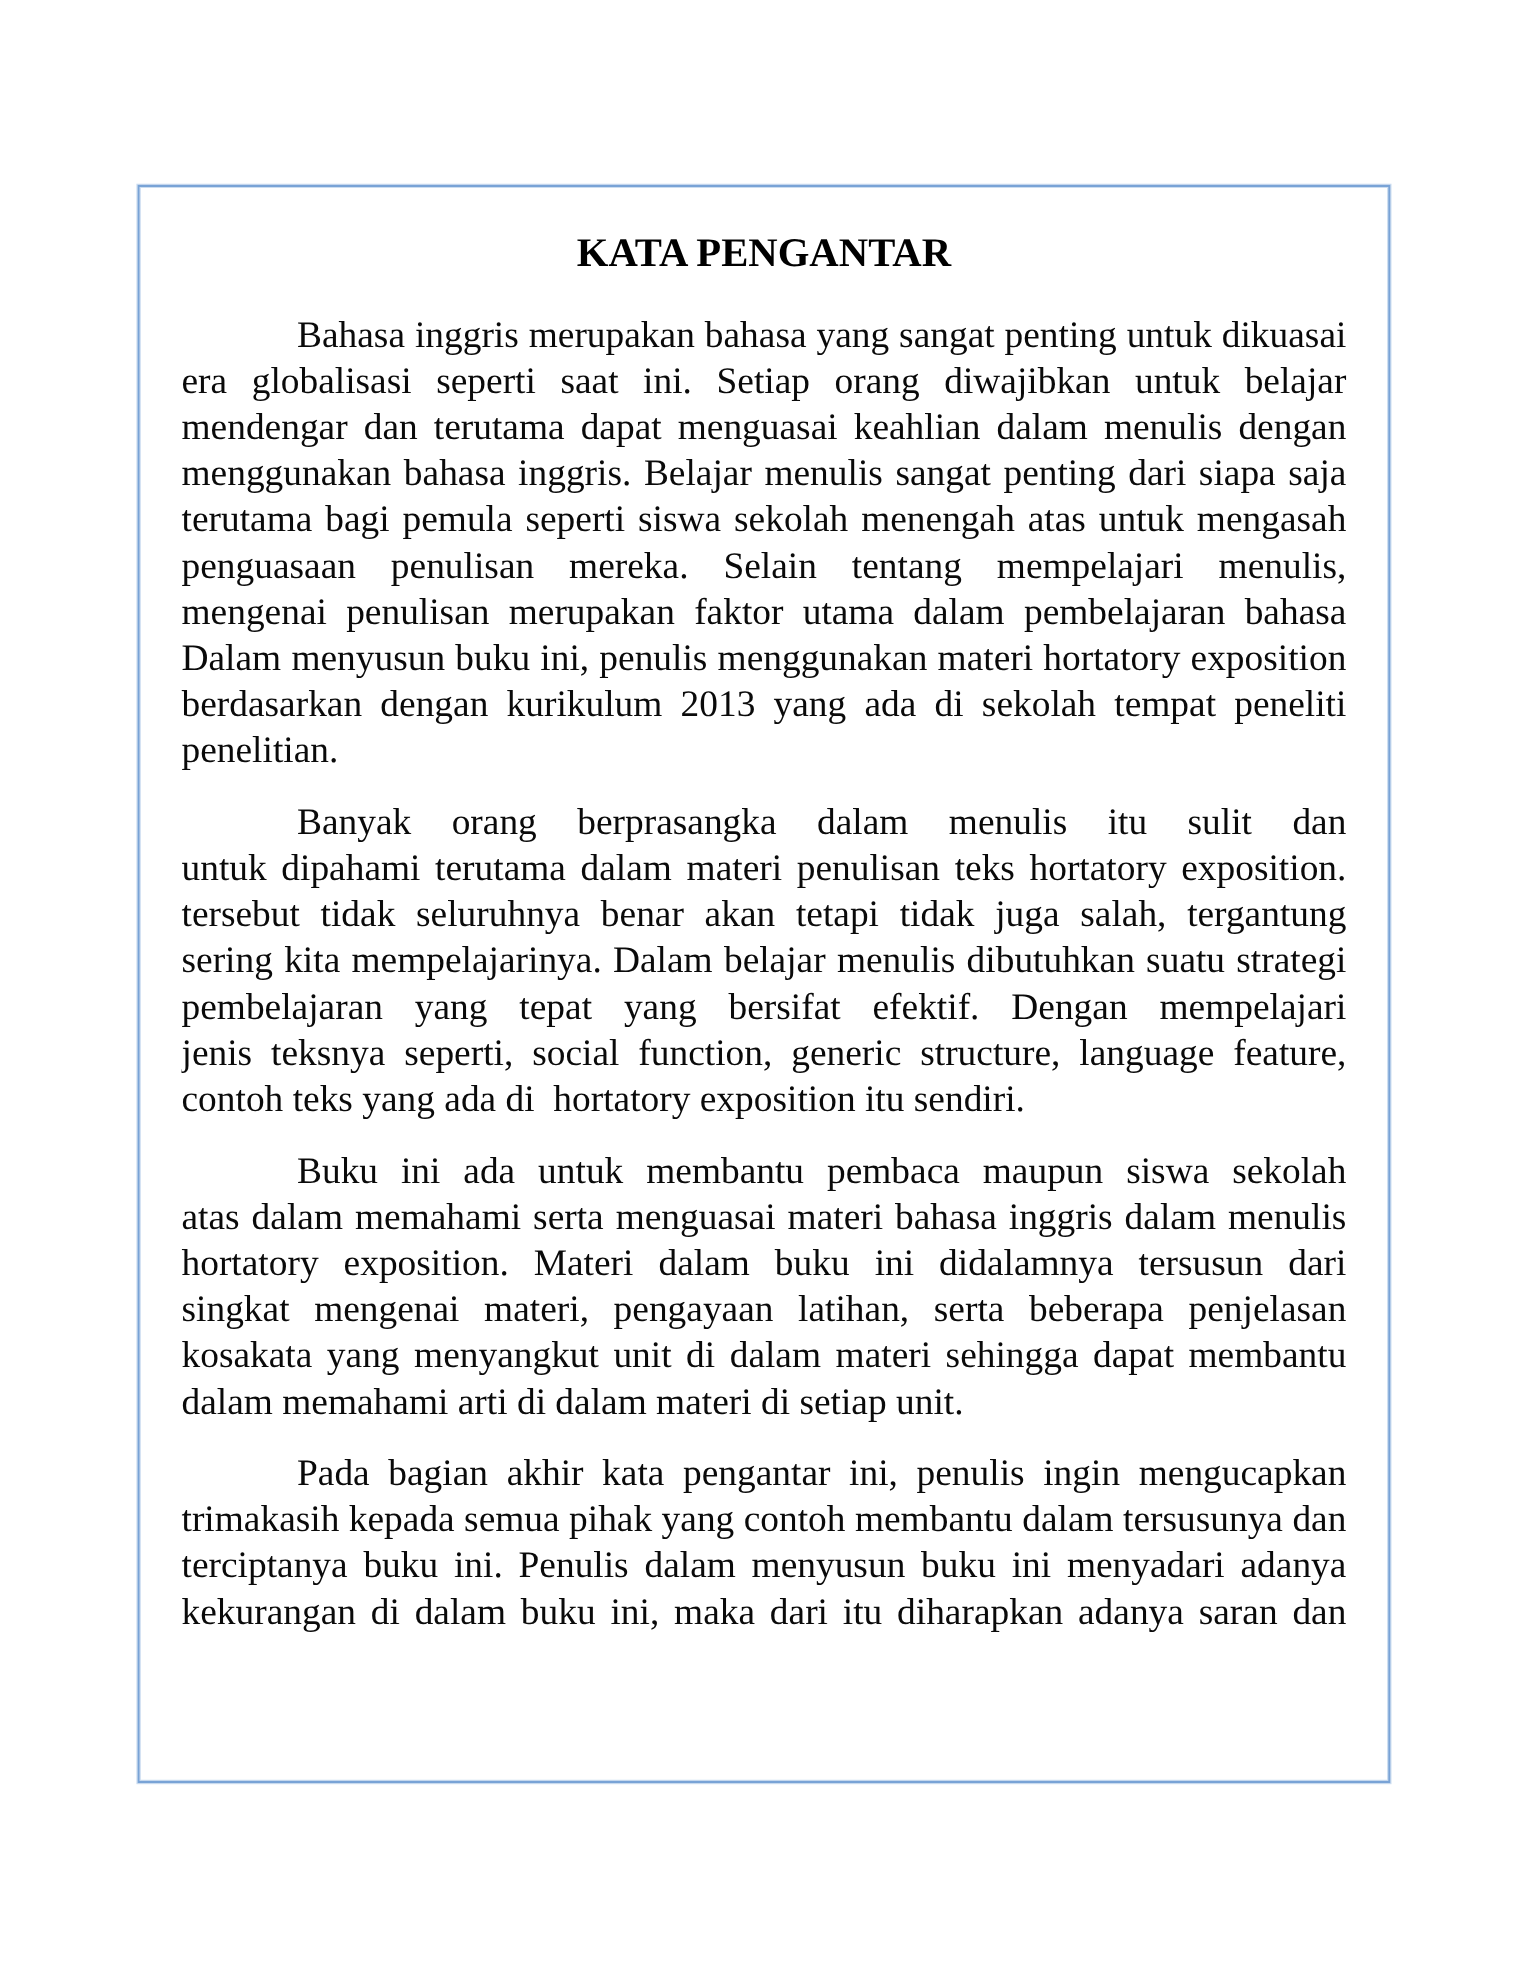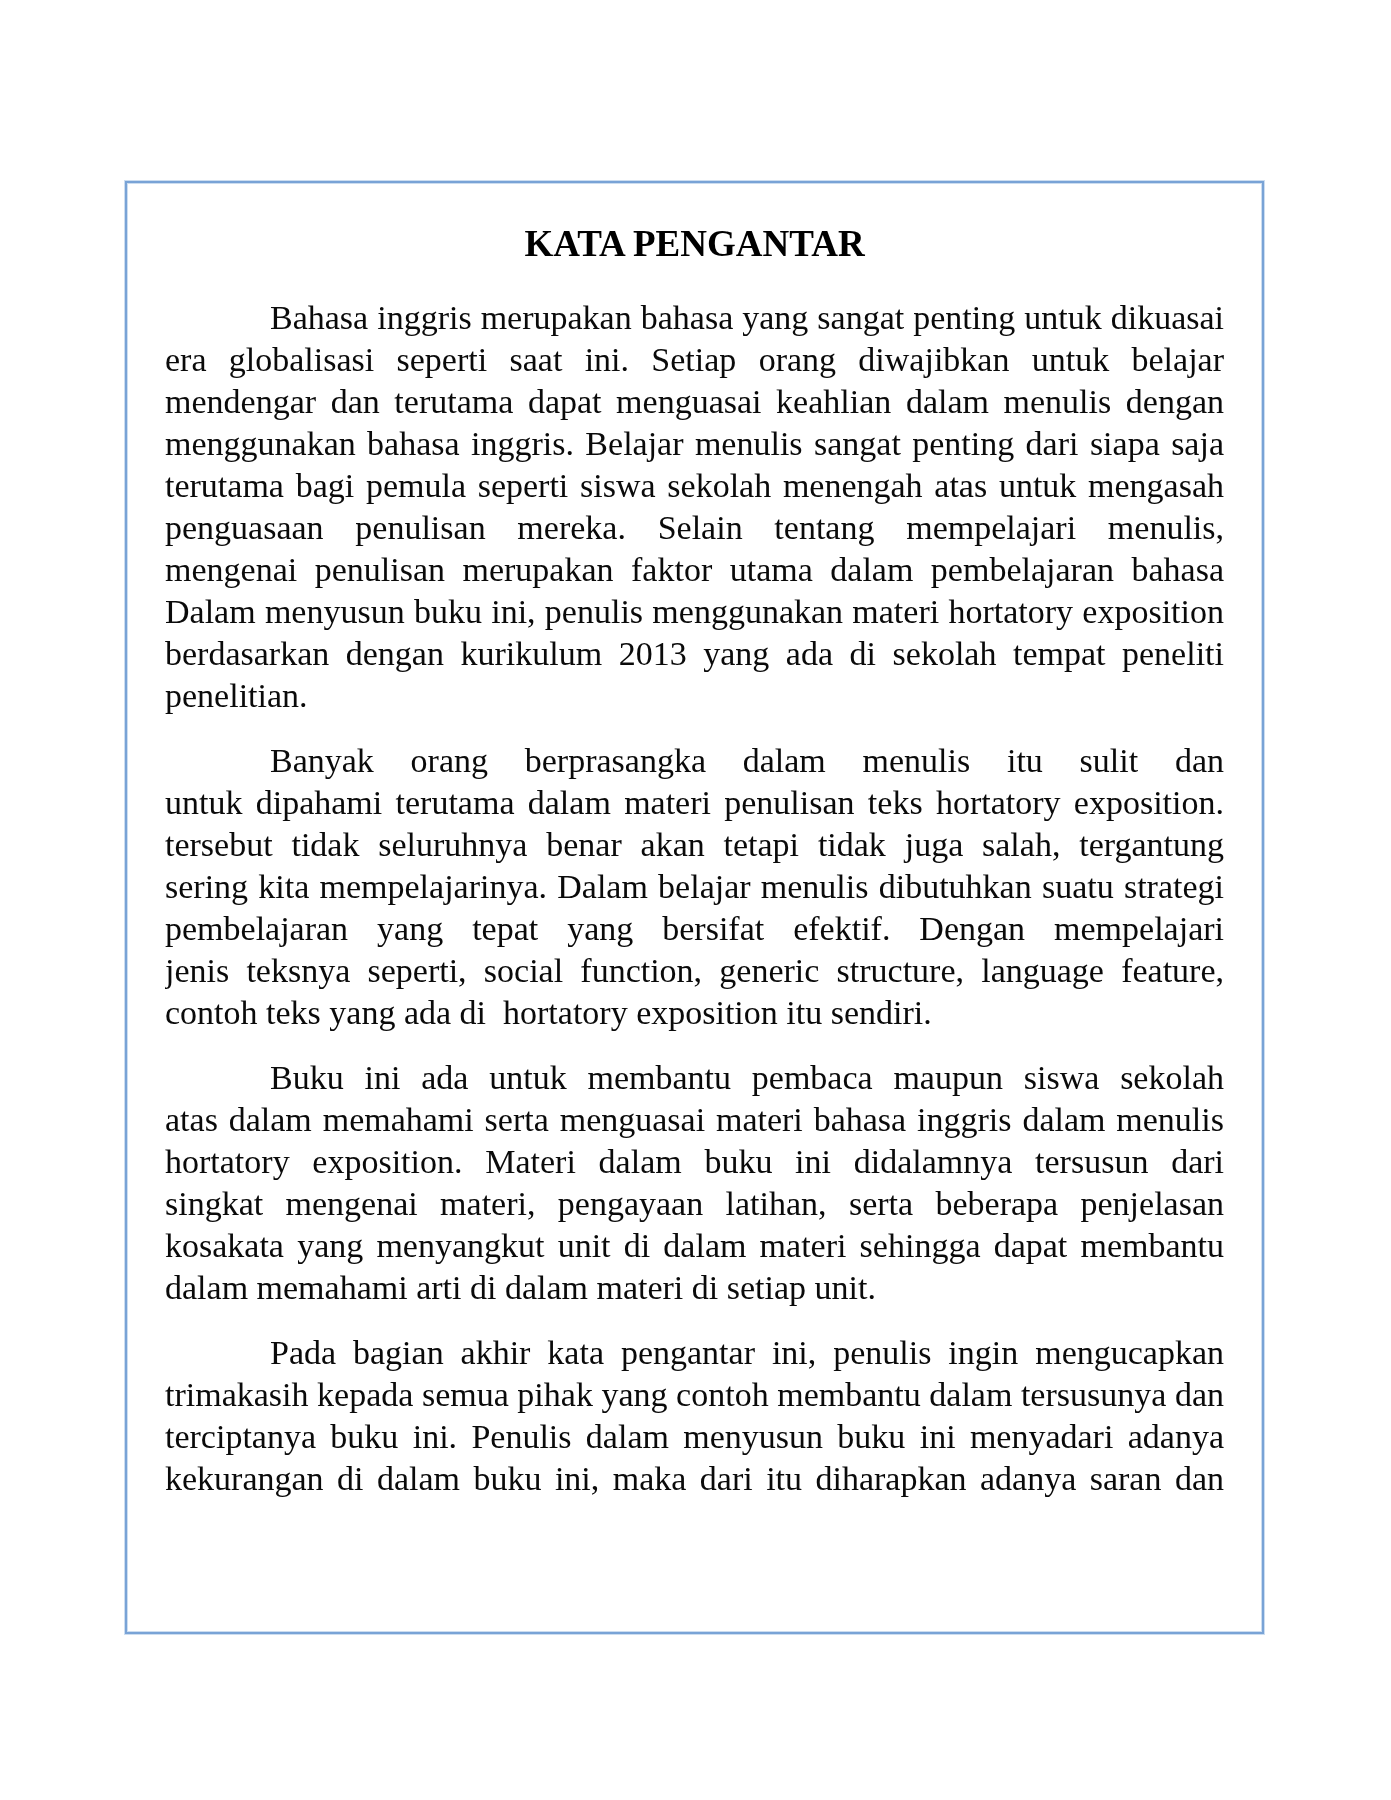--- a/index.html
+++ b/index.html
@@ -18,21 +18,21 @@
   .page {
     position: absolute;
     left: 0; top: 0;
     width: 1391px;
     height: 1800px;
     background: #ffffff;
   }
   .frame {
     position: absolute;
     left: 125px;
-    top: 181px;
+    top: 168px;
     width: 1059px;          
     height: 1449px;
     padding: 0 38px;
     border: 2px solid #79a3d6;
     box-shadow: inset 0 0 0 1px #ccddf0, 0 0 0 1px #ccddf0;
     background: #ffffff;
   }
   .doc-title {
     margin: 39px 0 31px 0;
     font-size: 37px;

